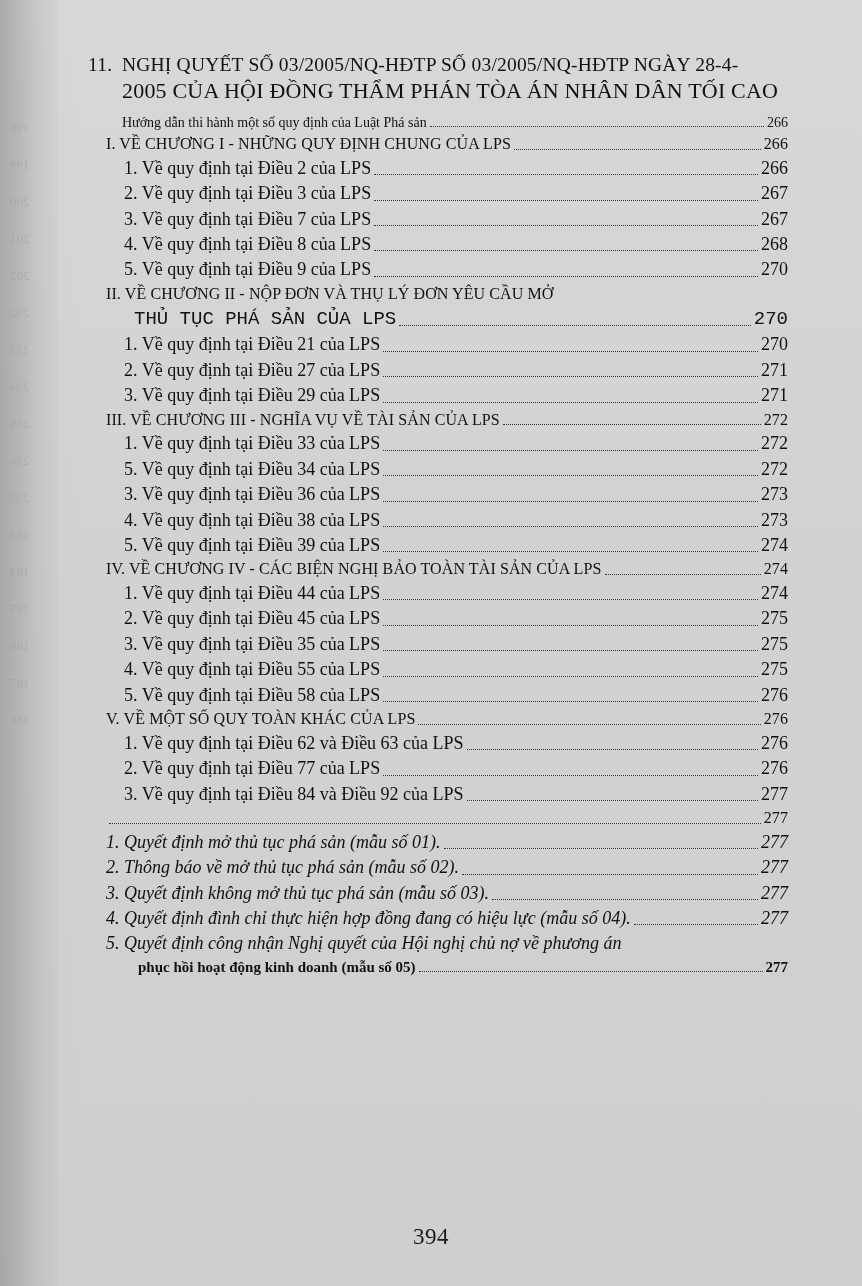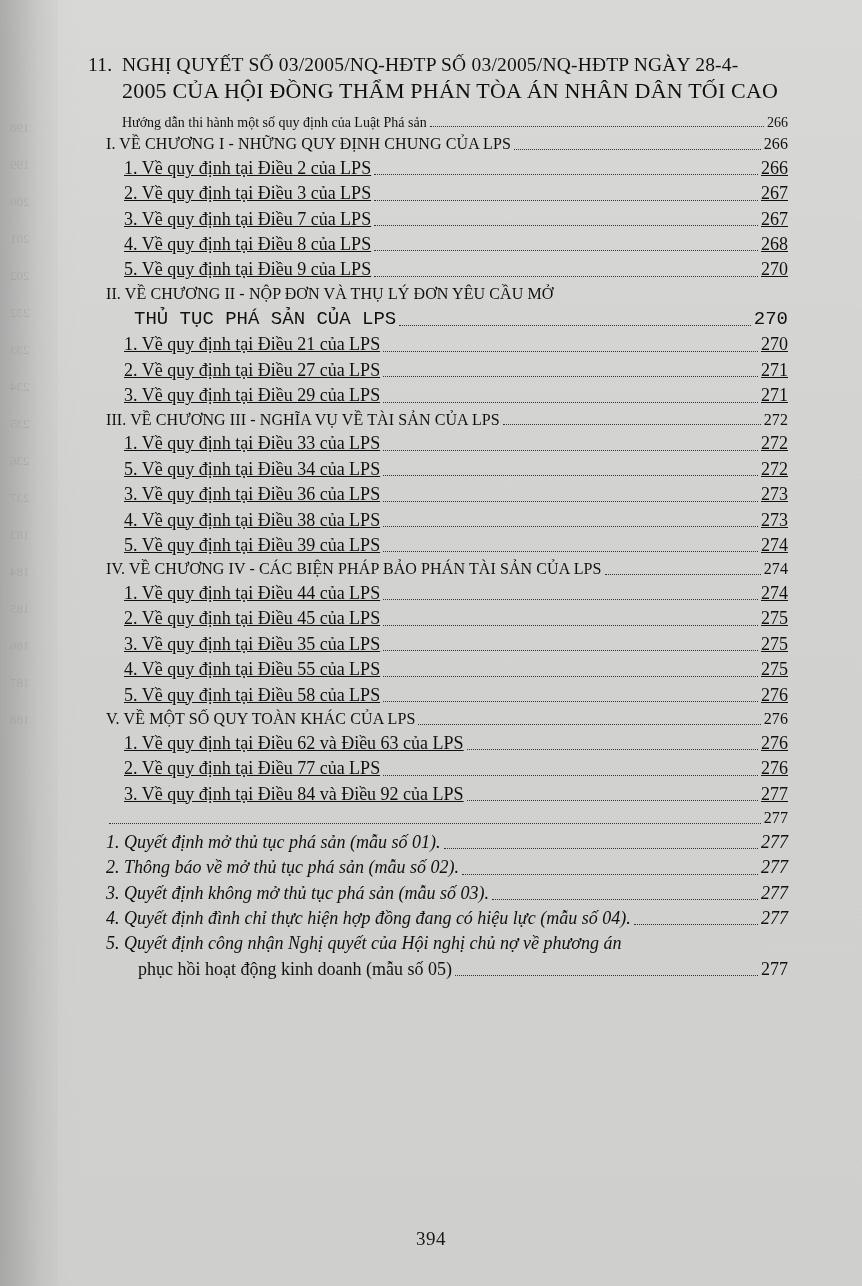--- a/index.html
+++ b/index.html
@@ -101,38 +101,38 @@
     letter-spacing: .1px;
   }
   .e-roman-cont {
     font-size: 19px;
     padding-left: 46px;
     font-family: Liberation Mono, monospace;
   }
   .e-item {
     font-size: 18px;
     padding-left: 36px;
-    text-decoration: underline;
   }
   .e-item-flat {
     font-size: 18px;
     padding-left: 18px;
     font-style: italic;
   }
   .e-item-cont {
-    font-size: 18px;
+    font-size: 15px;
     padding-left: 50px;
+    font-weight: bold;
   }
   .folio {
     position: absolute;
     bottom: 36px;
     left: 0;
     width: 100%;
     text-align: center;
-    font-size: 19px;
+    font-size: 23px;
     color: #1a1a1a;
     letter-spacing: .5px;
   }
 </style>
 </head>
 <body>
 
 <div class="page">
   <div class="bleed"></div>
   <div class="ghost-col">
@@ -245,21 +245,21 @@
         <span class="lbl">4. Về quy định tại Điều 38 của LPS</span>
         <span class="dots"></span>
         <span class="pg">273</span>
       </div>
       <div class="row e-item">
         <span class="lbl">5. Về quy định tại Điều 39 của LPS</span>
         <span class="dots"></span>
         <span class="pg">274</span>
       </div>
       <div class="row e-roman">
-        <span class="lbl">IV. VỀ CHƯƠNG IV - CÁC BIỆN PHÁP BẢO PHÁN TÀI SẢN CỦA LPS</span>
+        <span class="lbl">IV. VỀ CHƯƠNG IV - CÁC BIỆN NGHỊ BẢO TOÀN TÀI SẢN CỦA LPS</span>
         <span class="dots"></span>
         <span class="pg">274</span>
       </div>
       <div class="row e-item">
         <span class="lbl">1. Về quy định tại Điều 44 của LPS</span>
         <span class="dots"></span>
         <span class="pg">274</span>
       </div>
       <div class="row e-item">
         <span class="lbl">2. Về quy định tại Điều 45 của LPS</span>

